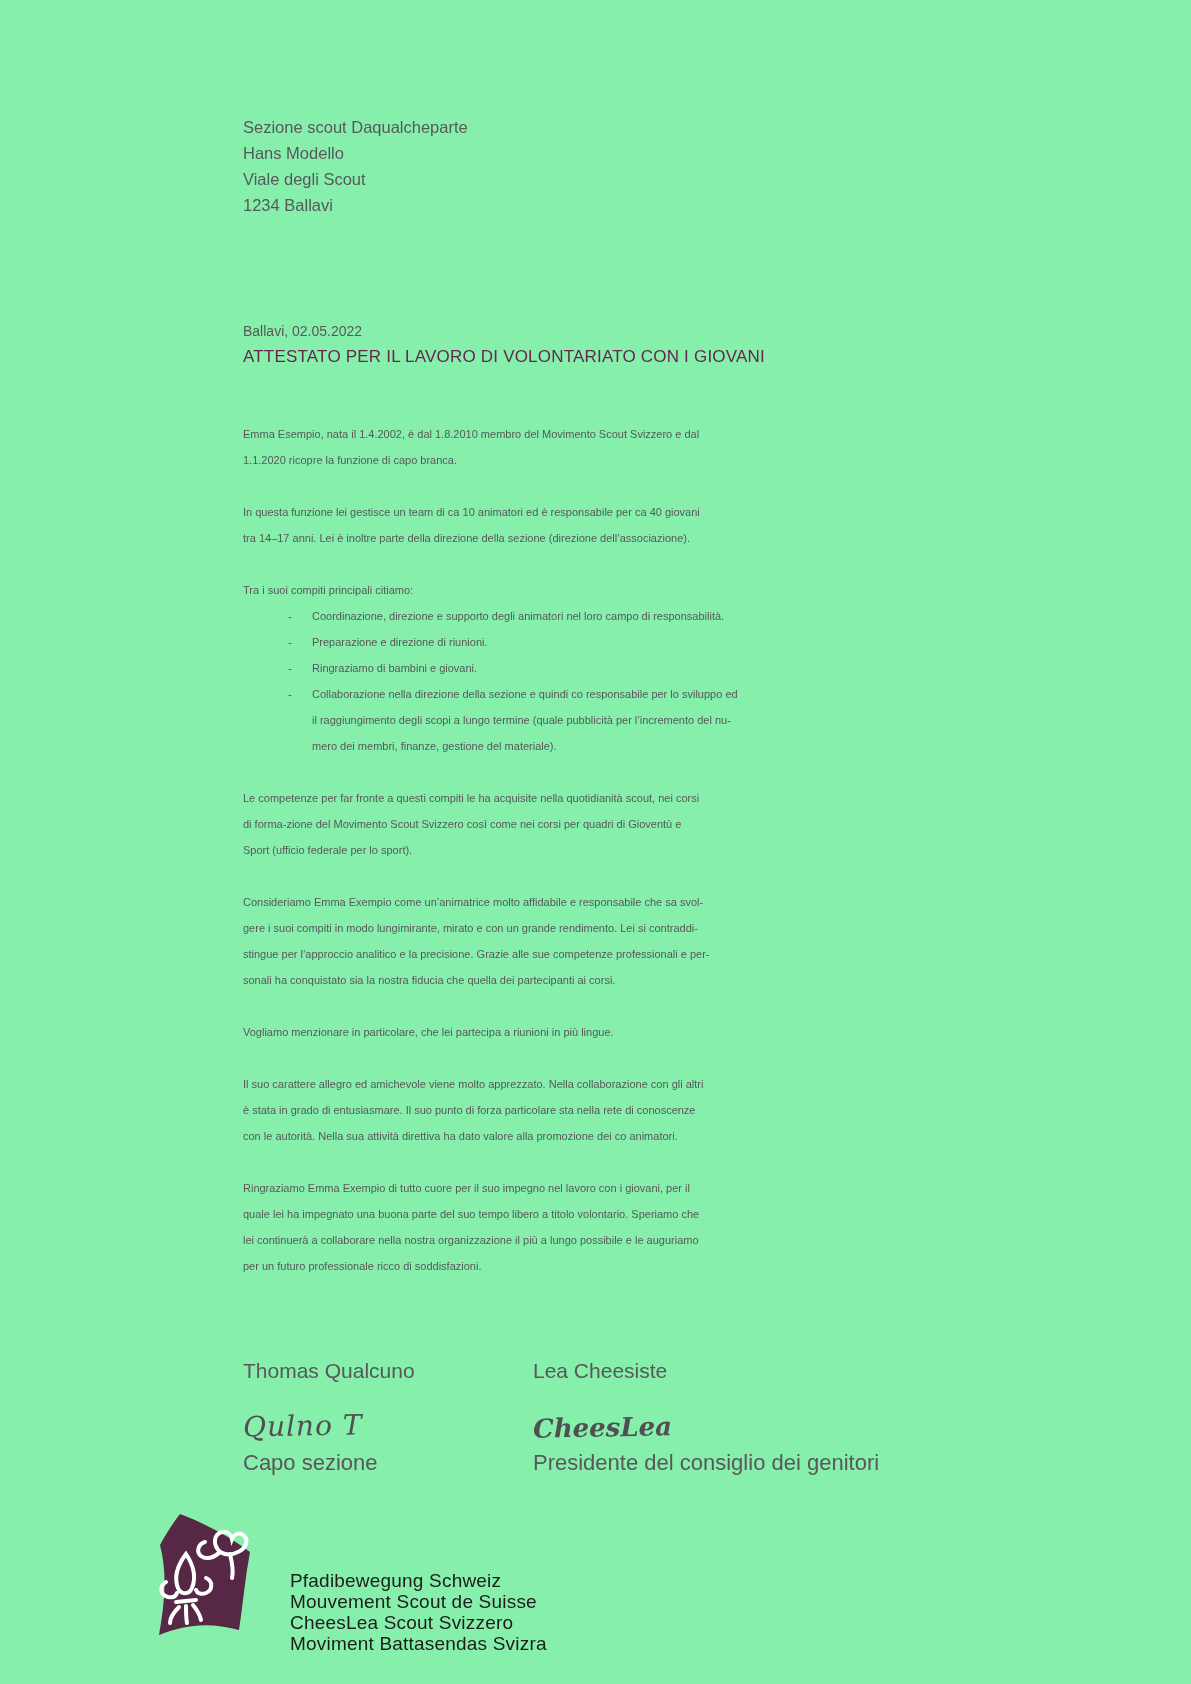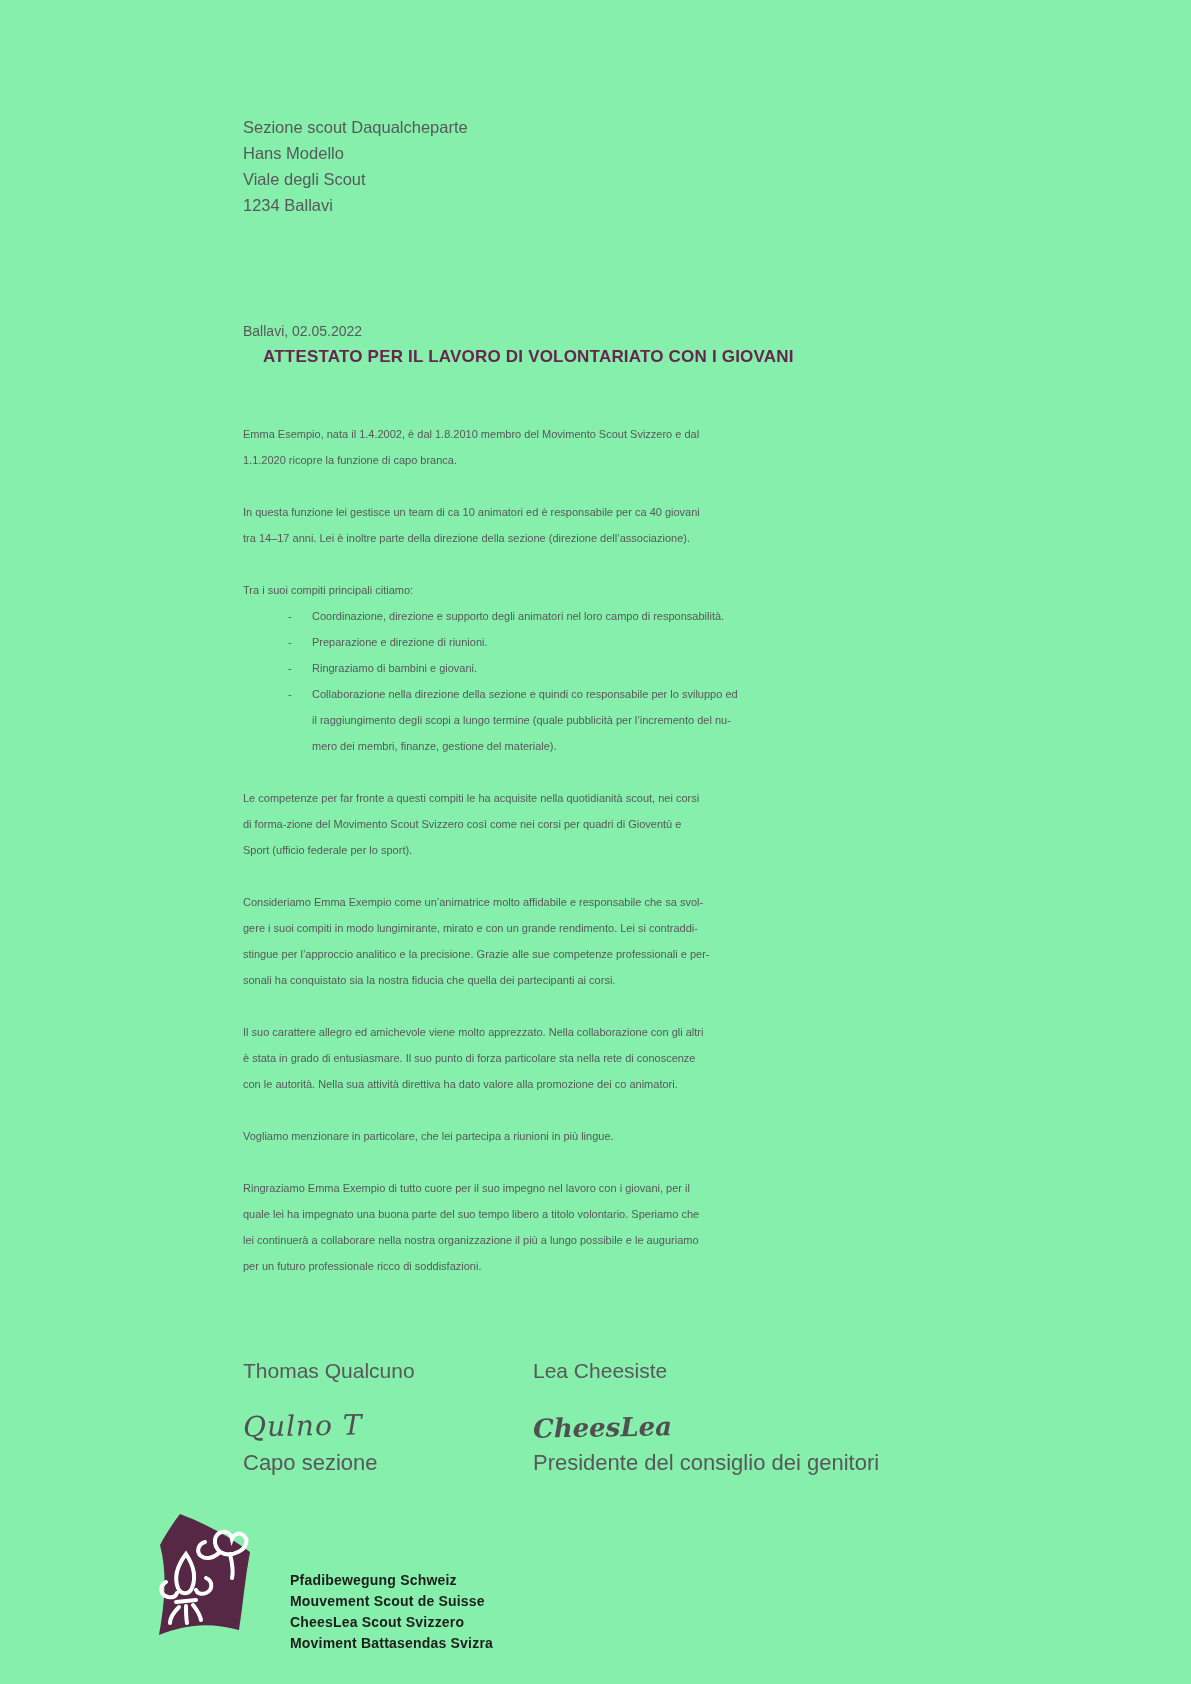--- a/index.html
+++ b/index.html
@@ -29,24 +29,23 @@
   .date-title-block {
     position: absolute;
     left: 243px;
     top: 318px;
     width: 820px;
   }
   .date-line { font-size: 14px; line-height: 26px; }
   .doc-title {
     font-size: 17px;
     line-height: 26px;
-    font-weight: 700;
+    font-weight: 400;
     color: #65274e;
     letter-spacing: 0.2px;
-    margin-left: 20px;
   }
 
   
   .body-block {
     position: absolute;
     left: 243px;
     top: 421px;
     width: 800px;
     font-size: 11px;
     line-height: 26px;
@@ -91,23 +90,23 @@
     position: absolute;
     left: 146px;
     top: 1510px;
     width: 114px;
     height: 132px;
   }
   .footer-org {
     position: absolute;
     left: 290px;
     top: 1570px;
-    font-size: 14px;
+    font-size: 19px;
     line-height: 21px;
-    font-weight: 700;
+    font-weight: 400;
     color: #1d1d1b;
     letter-spacing: 0.2px;
   }
   .flag-badge {
     position: absolute;
     left: 788px;
     top: 1512px;
     width: 226px;
     height: 150px;
   }
@@ -163,24 +162,24 @@
 mero dei membri, finanze, gestione del materiale).</span>
       </li>
     </ul>
     <p class="pre">Le competenze per far fronte a questi compiti le ha acquisite nella quotidianità scout, nei corsi
 di forma-zione del Movimento Scout Svizzero così come nei corsi per quadri di Gioventù e
 Sport (ufficio federale per lo sport).</p>
     <p class="pre">Consideriamo Emma Exempio come un’animatrice molto affidabile e responsabile che sa svol-
 gere i suoi compiti in modo lungimirante, mirato e con un grande rendimento. Lei si contraddi-
 stingue per l’approccio analitico e la precisione. Grazie alle sue competenze professionali e per-
 sonali ha conquistato sia la nostra fiducia che quella dei partecipanti ai corsi.</p>
+    <p class="pre">Vogliamo menzionare in particolare, che lei partecipa a riunioni in più lingue.</p>
     <p class="pre">Il suo carattere allegro ed amichevole viene molto apprezzato. Nella collaborazione con gli altri
 è stata in grado di entusiasmare. Il suo punto di forza particolare sta nella rete di conoscenze
 con le autorità. Nella sua attività direttiva ha dato valore alla promozione dei co animatori.</p>
-    <p class="pre">Vogliamo menzionare in particolare, che lei partecipa a riunioni in più lingue.</p>
     <p class="pre">Ringraziamo Emma Exempio di tutto cuore per il suo impegno nel lavoro con i giovani, per il
 quale lei ha impegnato una buona parte del suo tempo libero a titolo volontario. Speriamo che
 lei continuerà a collaborare nella nostra organizzazione il più a lungo possibile e le auguriamo
 per un futuro professionale ricco di soddisfazioni.</p>
   </div>
 
   <div class="signatures">
     <div class="sig-col">
       <div class="sig-name">Thomas Qualcuno</div>
       <div class="sig-script">Qulno T</div>

